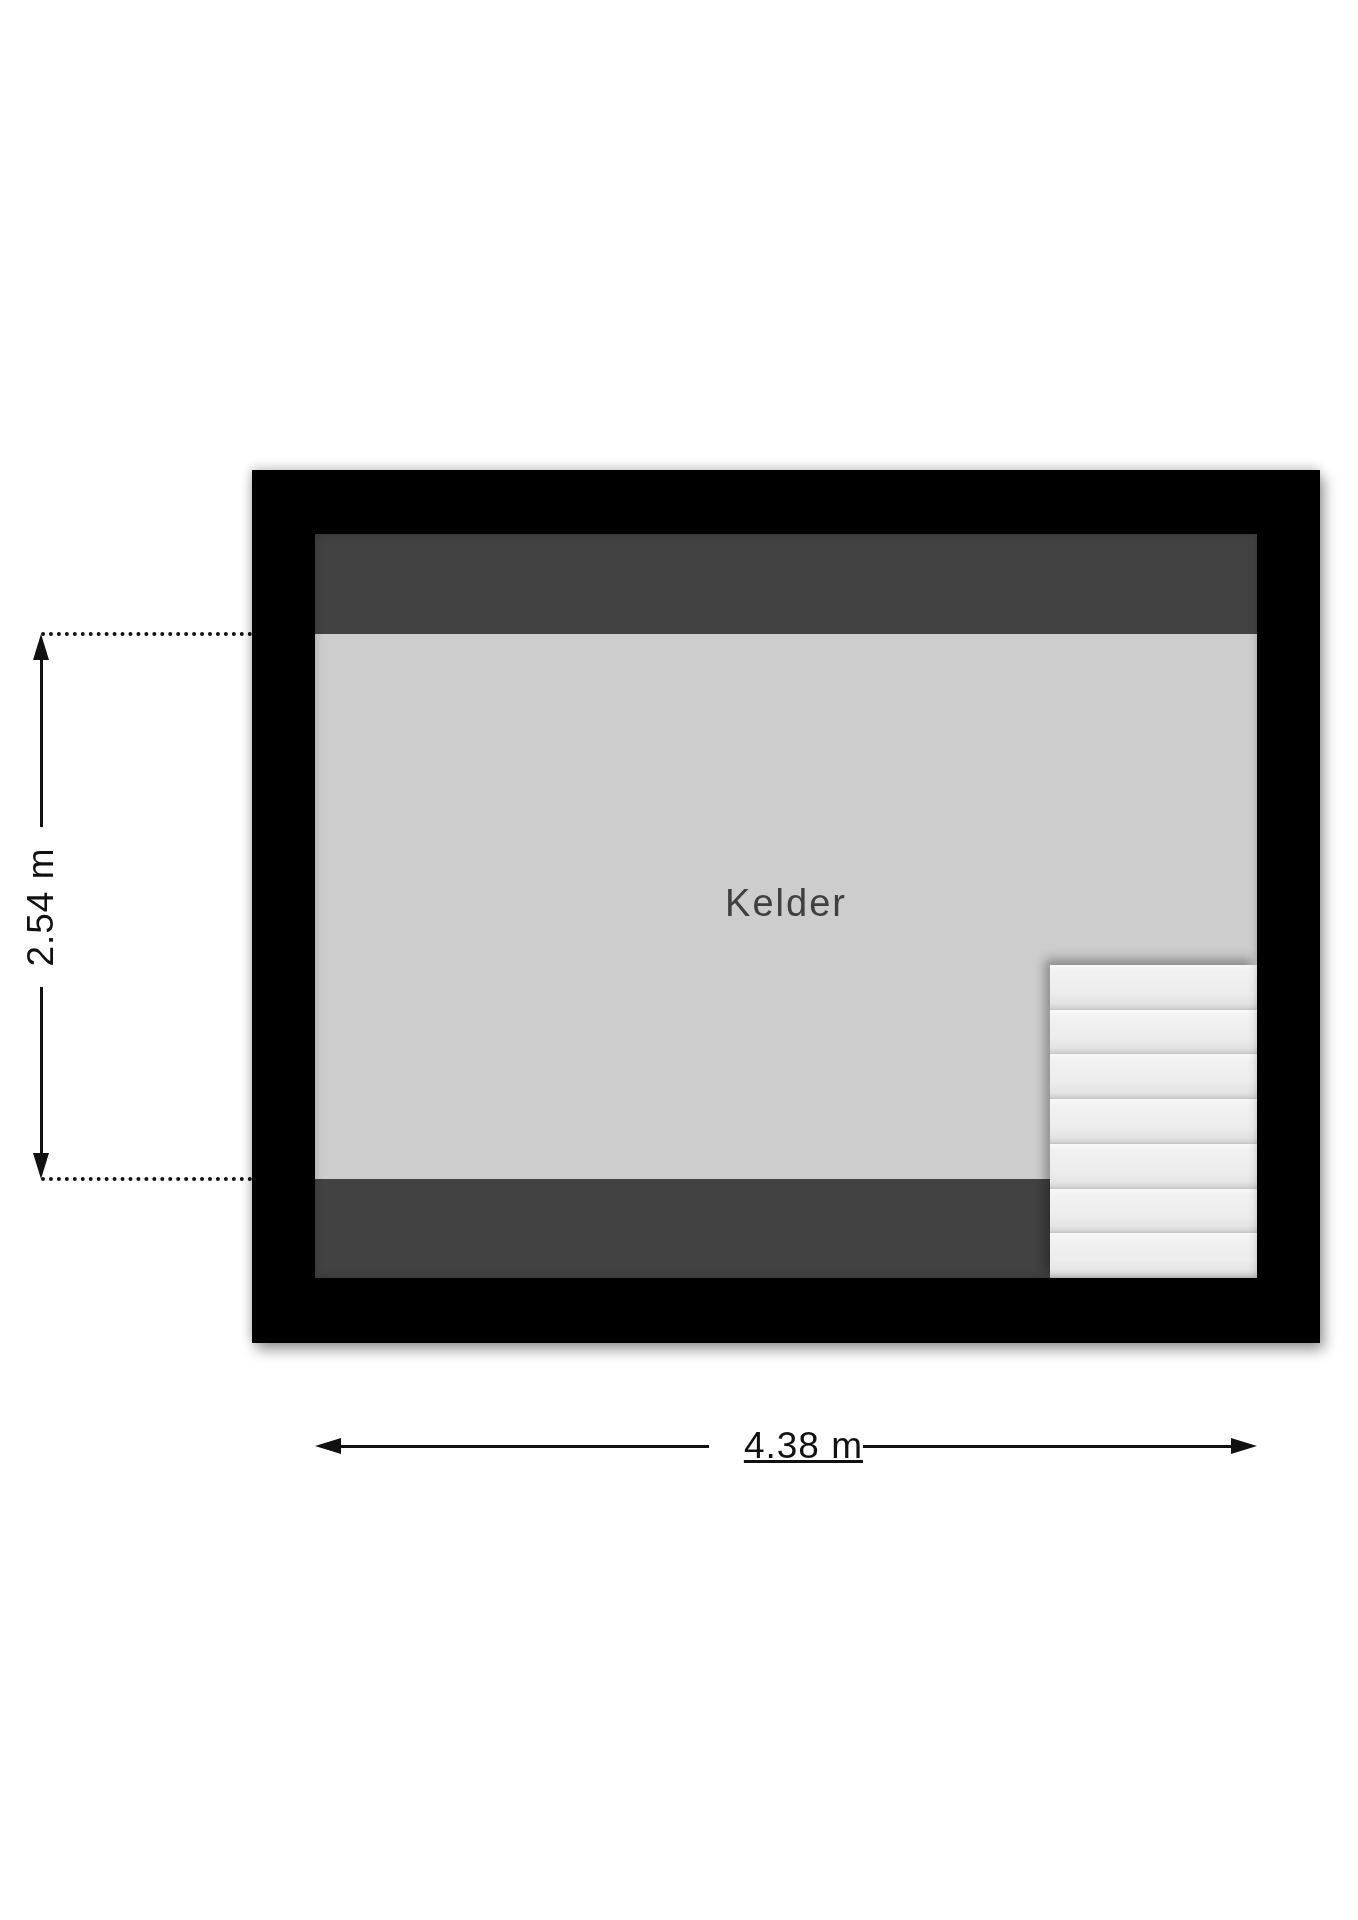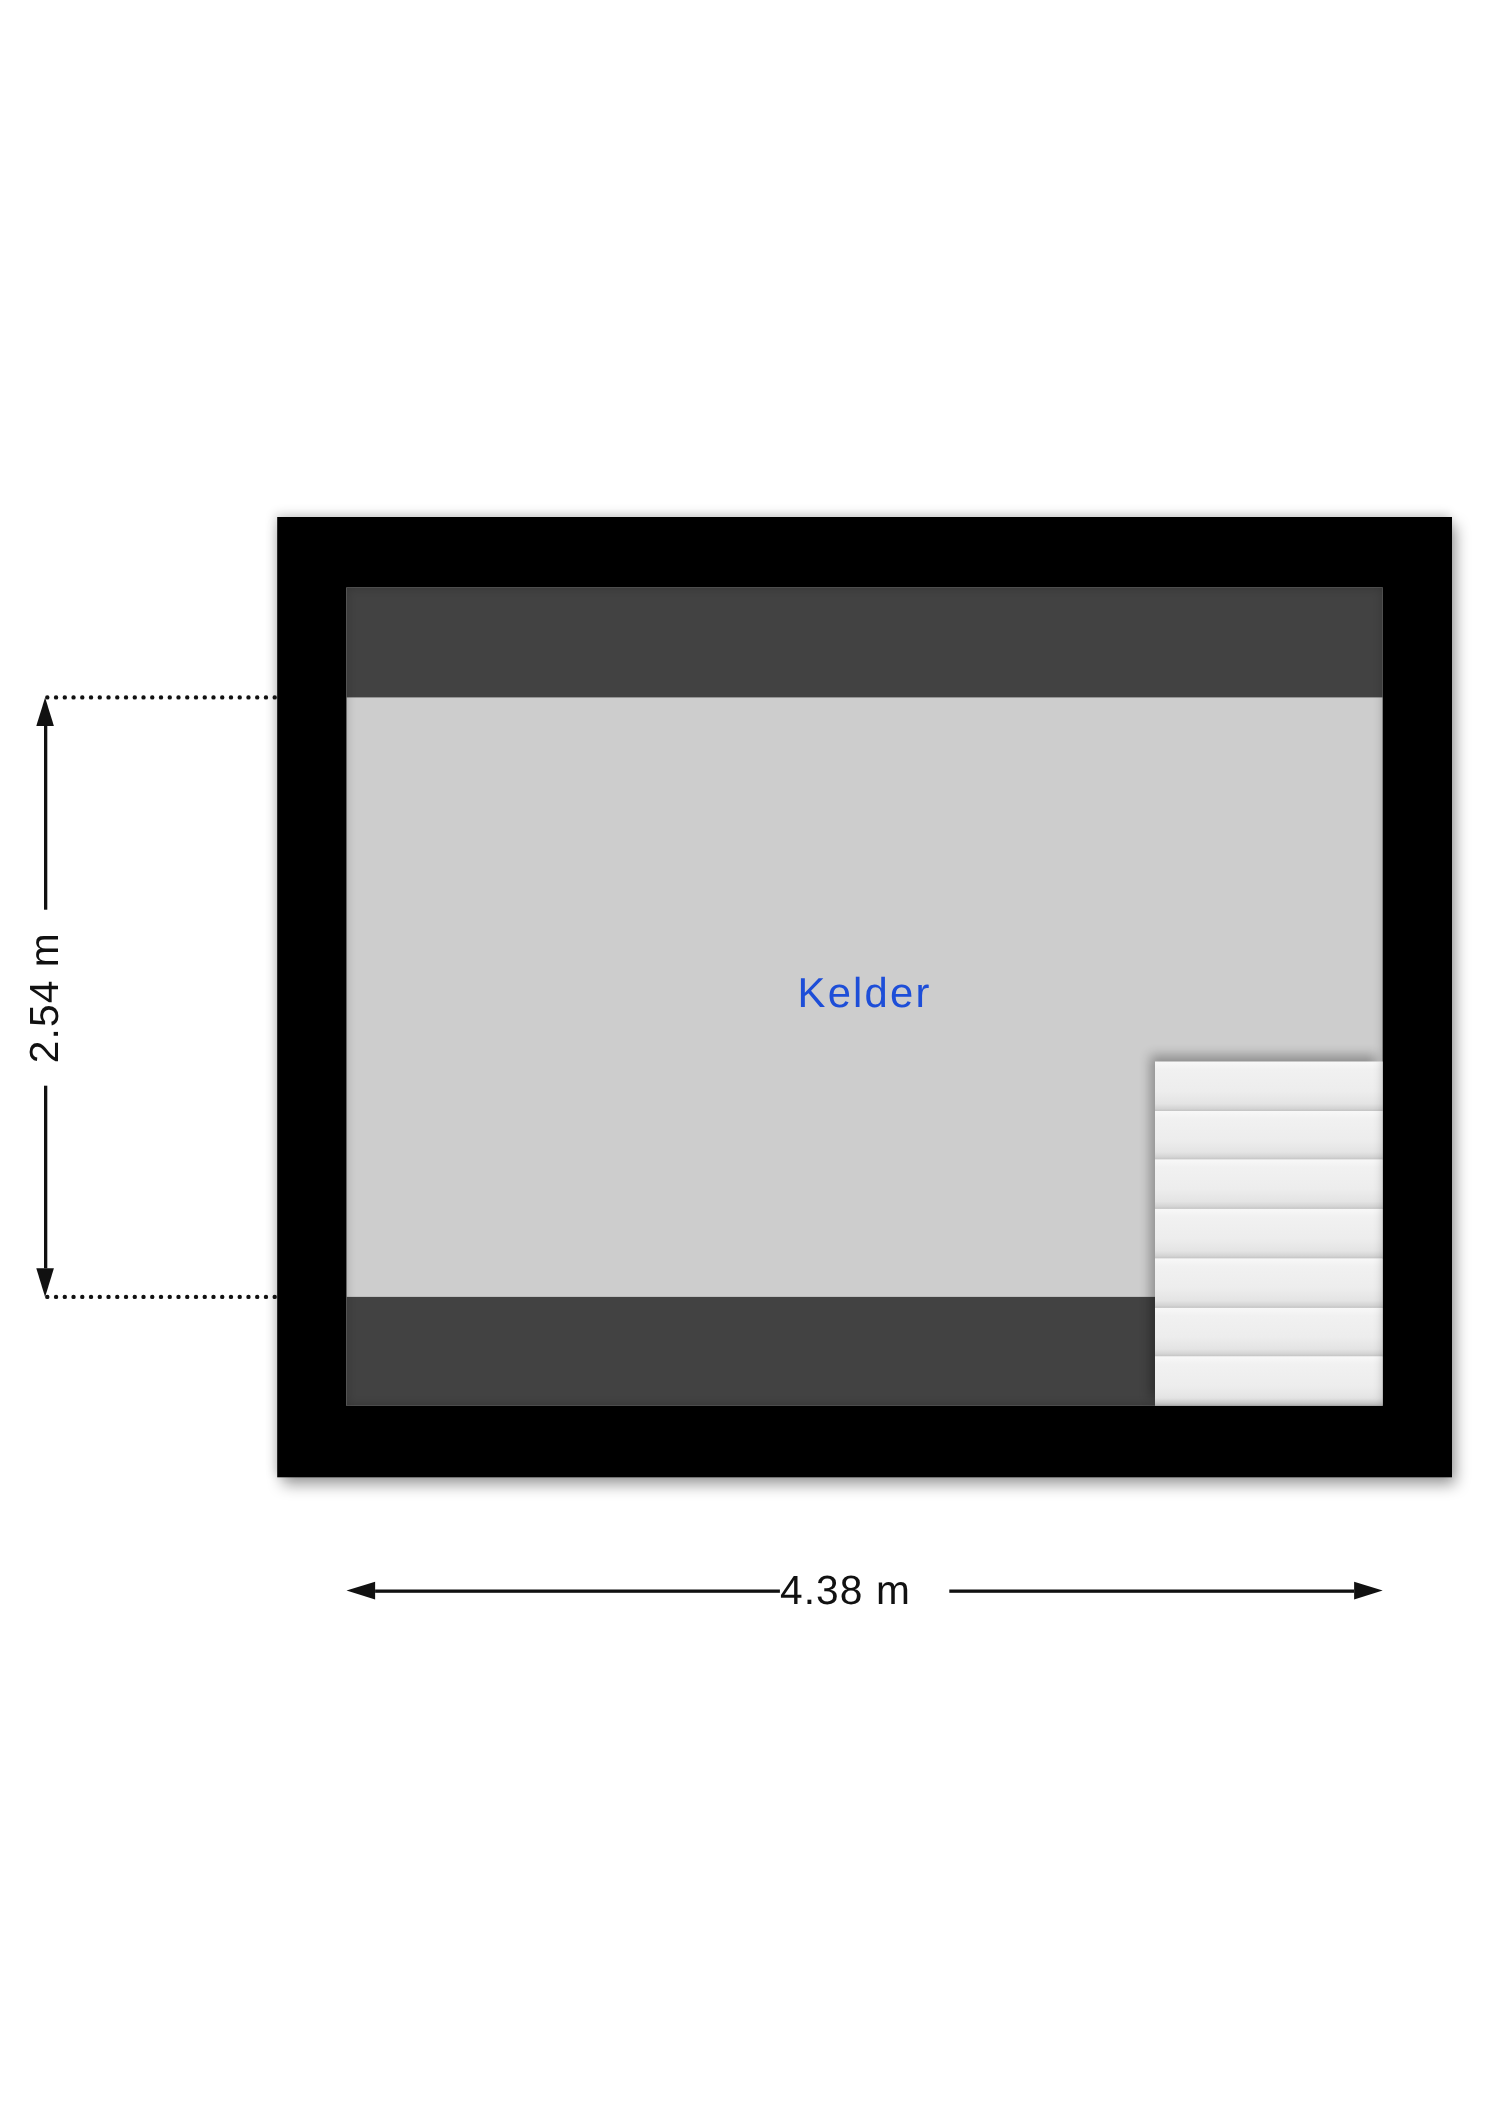--- a/index.html
+++ b/index.html
@@ -32,21 +32,21 @@
   .band { position: absolute; background: var(--band, #424242); }
   .band.top { top: 0; left: 0; right: 0; height: 100px; }
   .band.bottom { bottom: 0; left: 0; width: calc(100% - 207px); height: 99px; }
 
   .room-label {
     position: absolute;
     left: 0; right: 0; top: 348px;
     text-align: center;
     font-size: 38px;
     letter-spacing: 2px;
-    color: #1d4ed8;
+    color: #404040;
     z-index: 3;
   }
 
   .stairs {
     position: absolute;
     right: 0; bottom: 0;
     width: 207px; height: 313px;
     display: flex;
     flex-direction: column;
     box-shadow: -5px -6px 10px rgba(0,0,0,0.32);
@@ -96,25 +96,26 @@
   .hdim {
     position: absolute;
     left: 315px; top: 1427px;
     width: 942px; height: 38px;
     display: flex;
     align-items: center;
   }
   .hline { height: 3px; flex: 1; background: var(--ink, #111); }
   .hlabel {
     width: 154px;
-    text-align: left;
+    text-align: right;
     font-size: 37px;
     letter-spacing: 1px;
     color: var(--ink, #111);
     white-space: nowrap;
+    text-decoration: underline;
   }
 
   .arr { width: 0; height: 0; }
   .arr.up    { border-left: 8px solid transparent; border-right: 8px solid transparent; border-bottom: 26px solid var(--ink, #111); }
   .arr.down  { border-left: 8px solid transparent; border-right: 8px solid transparent; border-top: 26px solid var(--ink, #111); }
   .arr.left  { border-top: 8px solid transparent; border-bottom: 8px solid transparent; border-right: 26px solid var(--ink, #111); }
   .arr.right { border-top: 8px solid transparent; border-bottom: 8px solid transparent; border-left: 26px solid var(--ink, #111); }
 </style>
 </head>
 <body>

